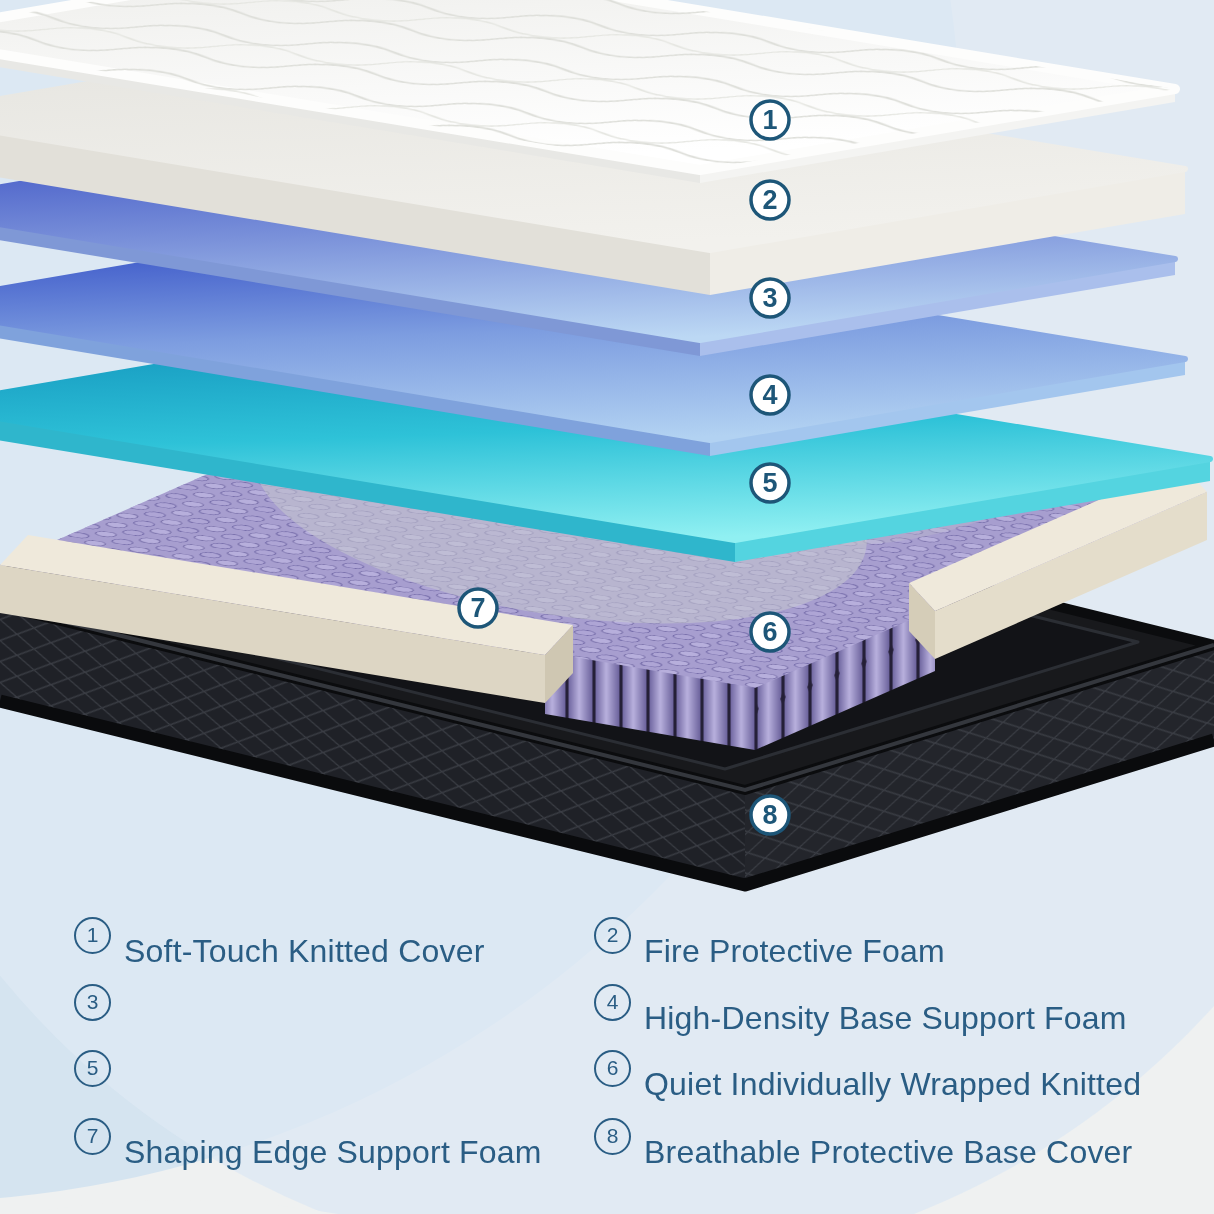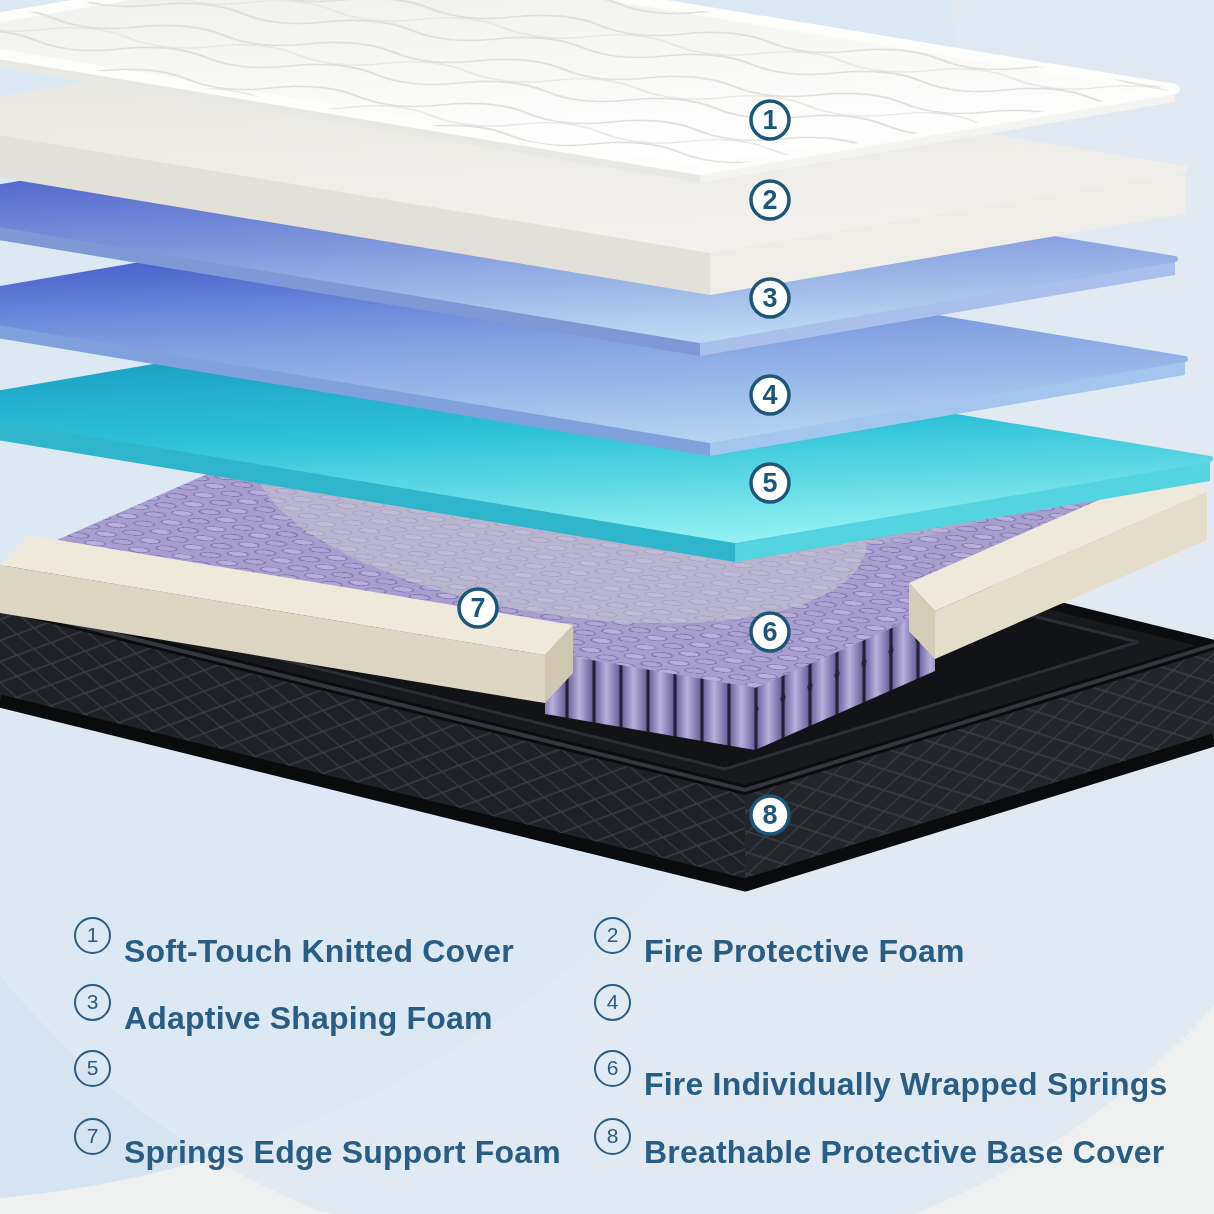--- a/index.html
+++ b/index.html
@@ -11,21 +11,21 @@
   #bg-white-bottom{left:-720px;top:1200px;width:1800px;height:1800px;}
   svg{position:absolute;left:0;top:0;}
   .marker-ring{fill:#ffffff;stroke-width:3.5px;}
   .marker-num{font-family:"Liberation Sans",sans-serif;font-size:27px;font-weight:bold;
               text-anchor:middle;}
   #legend{position:absolute;left:0;top:0;width:1214px;height:1214px;color:#2a5d84;}
   .li{position:absolute;display:flex;align-items:center;gap:13px;height:40px;}
   .badge{display:inline-flex;align-items:center;justify-content:center;flex:0 0 auto;
          width:33px;height:33px;border:2.5px solid currentColor;border-radius:50%;
          font-size:21px;font-weight:500;}
-  .lbl{font-size:32px;font-weight:700;letter-spacing:.2px;white-space:nowrap;margin-top:33px;}
+  .lbl{font-size:32px;font-weight:400;letter-spacing:.2px;white-space:nowrap;margin-top:33px;}
   .c1{left:74px;} .c2{left:594px;}
   .r1{top:915px;} .r2{top:982px;} .r3{top:1048px;} .r4{top:1116px;}
 </style>
 </head>
 <body>
 
 <div id="page">
 
   <div class="bgc" id="bg-blue" style="background: rgb(213, 228, 240);"></div>
   <div class="bgc" id="bg-blue-light" style="background: rgb(221, 233, 244);"></div>
@@ -192,35 +192,35 @@
     <div class="li c1 r1">
       <span class="badge">1</span>
       <span class="lbl">Soft-Touch Knitted Cover</span>
     </div>
     <div class="li c2 r1">
       <span class="badge">2</span>
       <span class="lbl">Fire Protective Foam</span>
     </div>
     <div class="li c1 r2">
       <span class="badge">3</span>
-      <span class="lbl">Adaptive Shaping Foam</span>
     </div>
     <div class="li c2 r2">
       <span class="badge">4</span>
+      <span class="lbl">High-Density Base Support Foam</span>
     </div>
     <div class="li c1 r3">
       <span class="badge">5</span>
     </div>
     <div class="li c2 r3">
       <span class="badge">6</span>
-      <span class="lbl">Fire Individually Wrapped Springs</span>
+      <span class="lbl">Quiet Individually Wrapped Knitted</span>
     </div>
     <div class="li c1 r4">
       <span class="badge">7</span>
-      <span class="lbl">Springs Edge Support Foam</span>
+      <span class="lbl">Shaping Edge Support Foam</span>
     </div>
     <div class="li c2 r4">
       <span class="badge">8</span>
       <span class="lbl">Breathable Protective Base Cover</span>
     </div>
   </div>
 
 </div>
 
 </body></html>

